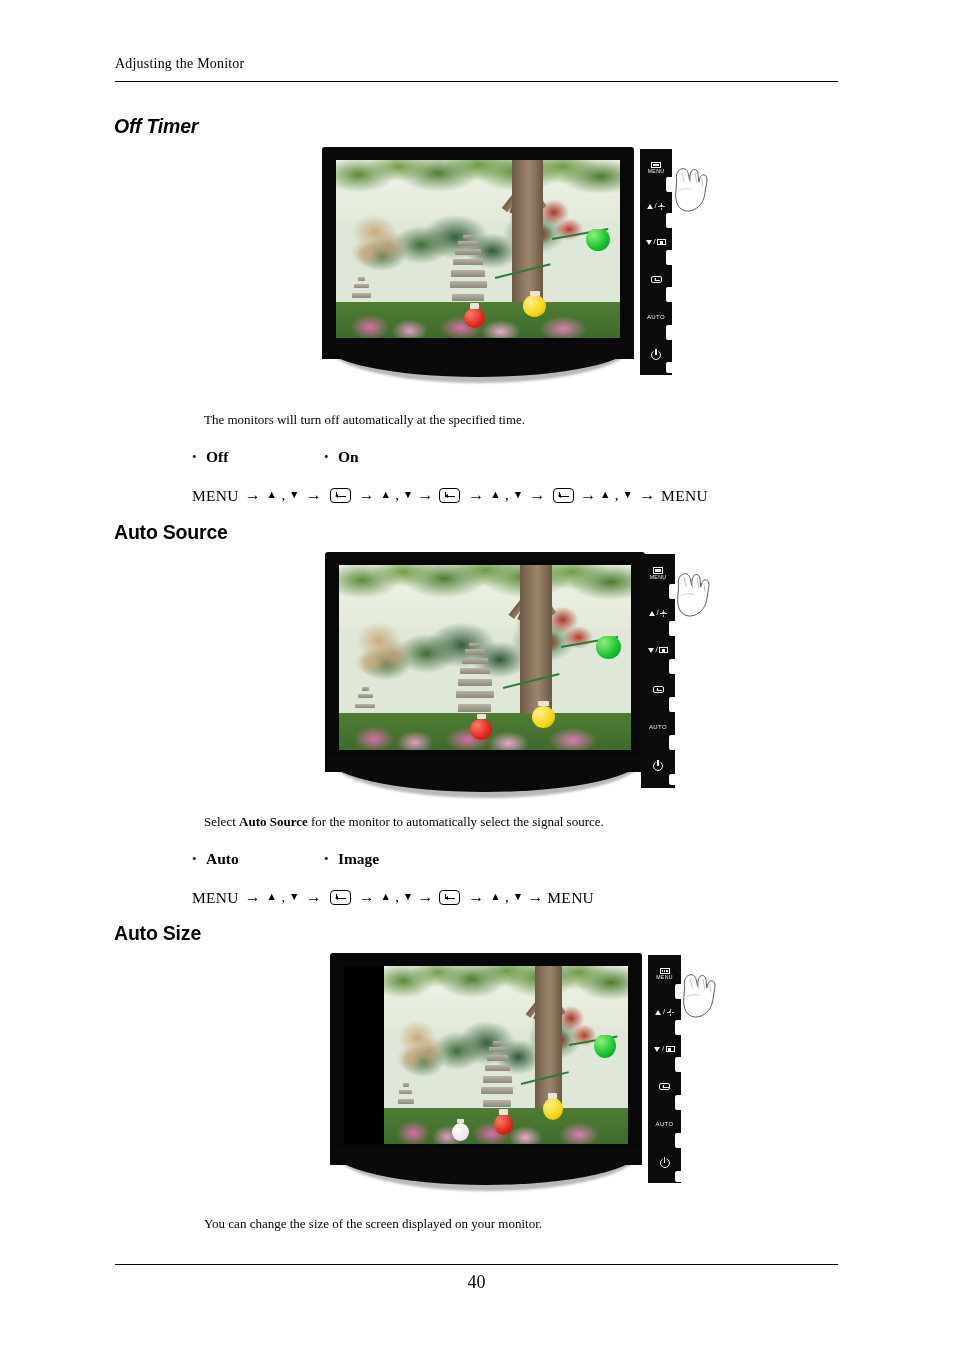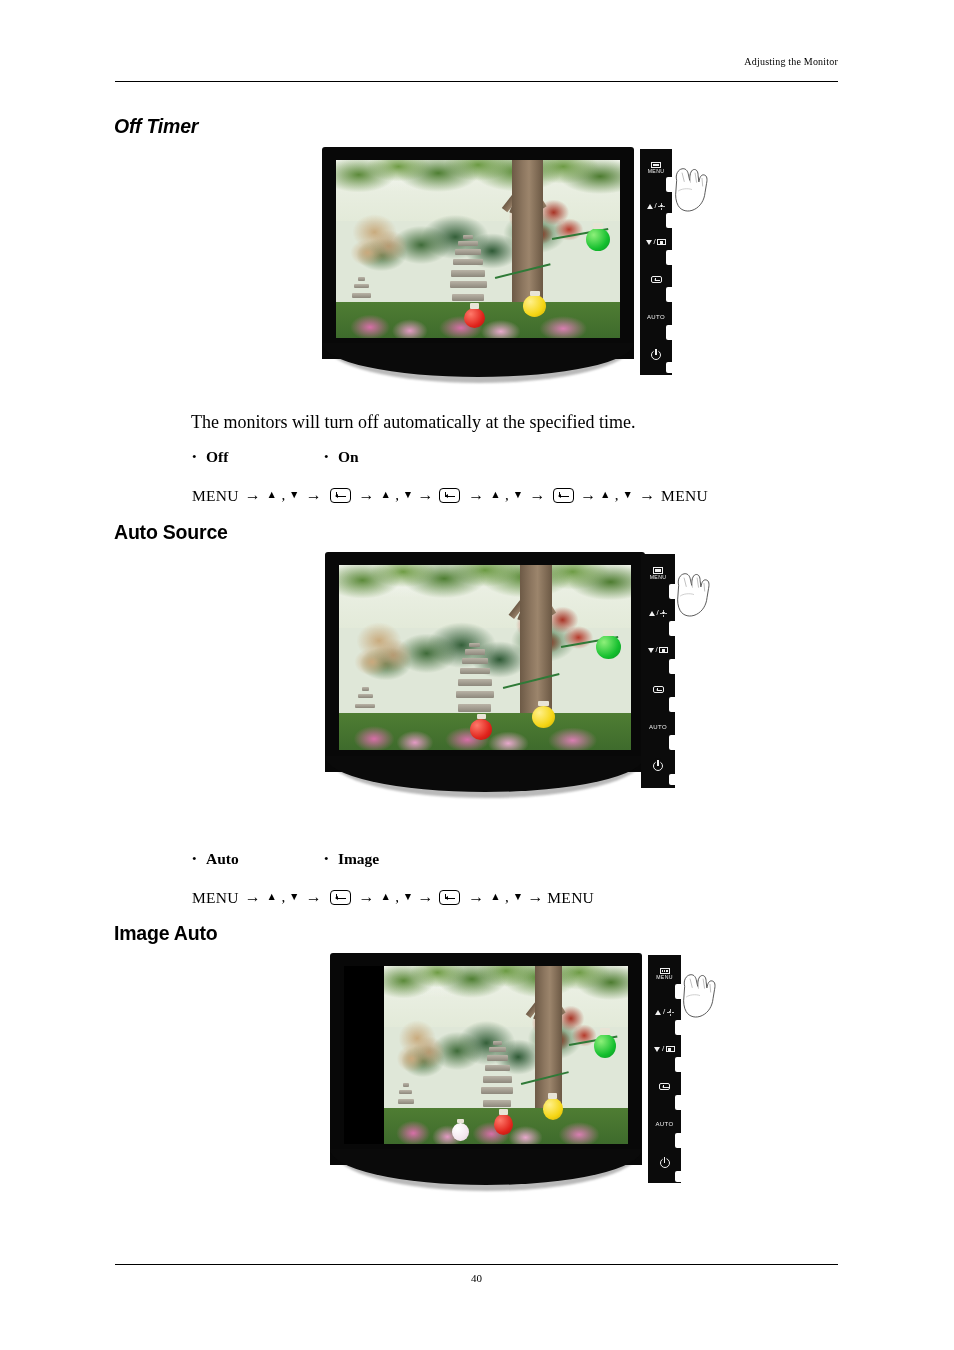--- a/index.html
+++ b/index.html
@@ -21,23 +21,23 @@
     width: 954px;
     height: 1350px;
   }
 
   
   .header-title {
     position: absolute;
     left: 115px;
     top: 56px;
     width: 723px;
-    text-align: right;
+    text-align: left;
     font-family: "Liberation Serif", serif;
-    font-size: 10px;
+    font-size: 14px;
     letter-spacing: .2px;
   }
   .header-rule {
     position: absolute;
     left: 115px;
     top: 81px;
     width: 723px;
     height: 0;
     border-top: 1.6px solid #000;
   }
@@ -51,43 +51,43 @@
     height: 0;
     border-top: 1.6px solid #000;
   }
   .footer-pagenum {
     position: absolute;
     left: 115px;
     top: 1272px;
     width: 723px;
     text-align: center;
     font-family: "Liberation Serif", serif;
-    font-size: 11px;
+    font-size: 18px;
   }
 
   
   .heading {
     position: absolute;
     left: 114px;
     font-family: "Liberation Sans", sans-serif;
     font-weight: bold;
     font-size: 19.5px;
     letter-spacing: -0.2px;
     white-space: nowrap;
   }
   #h-off-timer  { top: 115px; font-style: italic; }
   #h-auto-src   { top: 521px; }
   #h-image-size { top: 922px; }
 
   
   .body-text {
     position: absolute;
-    left: 191px;
+    left: 204px;
     font-family: "Liberation Serif", serif;
-    font-size: 18px;
+    font-size: 13px;
     white-space: nowrap;
   }
   #p-off-timer  { top: 412px; }
   #p-auto-src   { top: 814px; }
   #p-image-size { top: 1216px; }
   .body-text b { font-weight: bold; }
 
   
   .opts {
     position: absolute;
@@ -648,20 +648,23 @@
     <svg class="hand-svg" viewBox="0 0 60 80" style="left:346px; top:10px; width:46px; height:62px;">
       <path d="M10 30 C8 22 12 16 17 15 C21 14 24 17 25 21 L27 30
                C27 24 28 17 32 16 C36 15 38 19 38 24 L39 32
                C40 26 42 22 46 23 C50 24 50 29 49 34 L47 46
                C46 56 41 64 33 68 C25 72 16 70 12 63 C9 58 8 50 9 44 Z" fill="#ffffff" stroke="#3a3a3a" stroke-width="1.1" stroke-linejoin="round"></path>
       <path d="M17 20 L20 32 M26 21 L28 33 M34 20 L36 33 M43 27 L44 38" fill="none" stroke="#9a9a9a" stroke-width="0.8"></path>
       <path d="M12 44 C16 41 24 40 30 42" fill="none" stroke="#b0b0b0" stroke-width="0.8"></path>
     </svg>
   </div>
 
+  <div class="body-text" id="p-auto-src">
+    <span>Select </span><b>Auto Source</b><span> for the monitor to automatically select the signal source.</span>
+  </div>
 
   <div class="opts" id="opts-auto-src">
     <span class="opt"><span class="bullet">•</span><span class="opt-label">Auto</span></span>
     <span class="opt"><span class="bullet">•</span><span class="opt-label">Image</span></span>
   </div>
 
   <div class="nav-seq" id="nav-auto-src">
     <span class="tok menu-word">MENU</span>
     <span class="tok arrow">→</span>
     <span class="tok updown">▲</span>
@@ -676,21 +679,21 @@
     <span class="tok arrow-tight">→</span>
     <span class="tok enter-key"></span>
     <span class="tok arrow">→</span>
     <span class="tok updown">▲</span>
     <span class="tok comma">,</span>
     <span class="tok updown">▼</span>
     <span class="tok arrow-tight">→</span>
     <span class="tok menu-word">MENU</span>
   </div>
 
-  <div class="heading" id="h-image-size">Image Auto</div>
+  <div class="heading" id="h-image-size">Auto Size</div>
 
   <div class="monitor-fig" style="left:330px; top:953px; width:365px; height:240px;">
     <div class="monitor-chin-shadow" style="left:4px; top:198px; width:306px; height:40px;"></div>
     <div class="monitor-body" style="left:0px; top:0px; width:312px; height:212px;"></div>
     <div class="monitor-chin" style="left:0px; top:196px; width:312px; height:36px;"></div>
 
     <div class="screen-area" style="left:14px; top:13px; width:284px; height:178px;">
       <div class="screen-inner">
 
         <div class="photo" style="left:14%; top:0; width:86%; height:100%;">
@@ -775,17 +778,18 @@
     <svg class="hand-svg" viewBox="0 0 60 80" style="left:347px; top:10px; width:46px; height:62px;">
       <path d="M10 30 C8 22 12 16 17 15 C21 14 24 17 25 21 L27 30
                C27 24 28 17 32 16 C36 15 38 19 38 24 L39 32
                C40 26 42 22 46 23 C50 24 50 29 49 34 L47 46
                C46 56 41 64 33 68 C25 72 16 70 12 63 C9 58 8 50 9 44 Z" fill="#ffffff" stroke="#3a3a3a" stroke-width="1.1" stroke-linejoin="round"></path>
       <path d="M17 20 L20 32 M26 21 L28 33 M34 20 L36 33 M43 27 L44 38" fill="none" stroke="#9a9a9a" stroke-width="0.8"></path>
       <path d="M12 44 C16 41 24 40 30 42" fill="none" stroke="#b0b0b0" stroke-width="0.8"></path>
     </svg>
   </div>
 
+  <div class="body-text" id="p-image-size">You can change the size of the screen displayed on your monitor.</div>
 
   <div class="footer-rule"></div>
   <div class="footer-pagenum">40</div>
 
 </div>
 
 </body></html>

